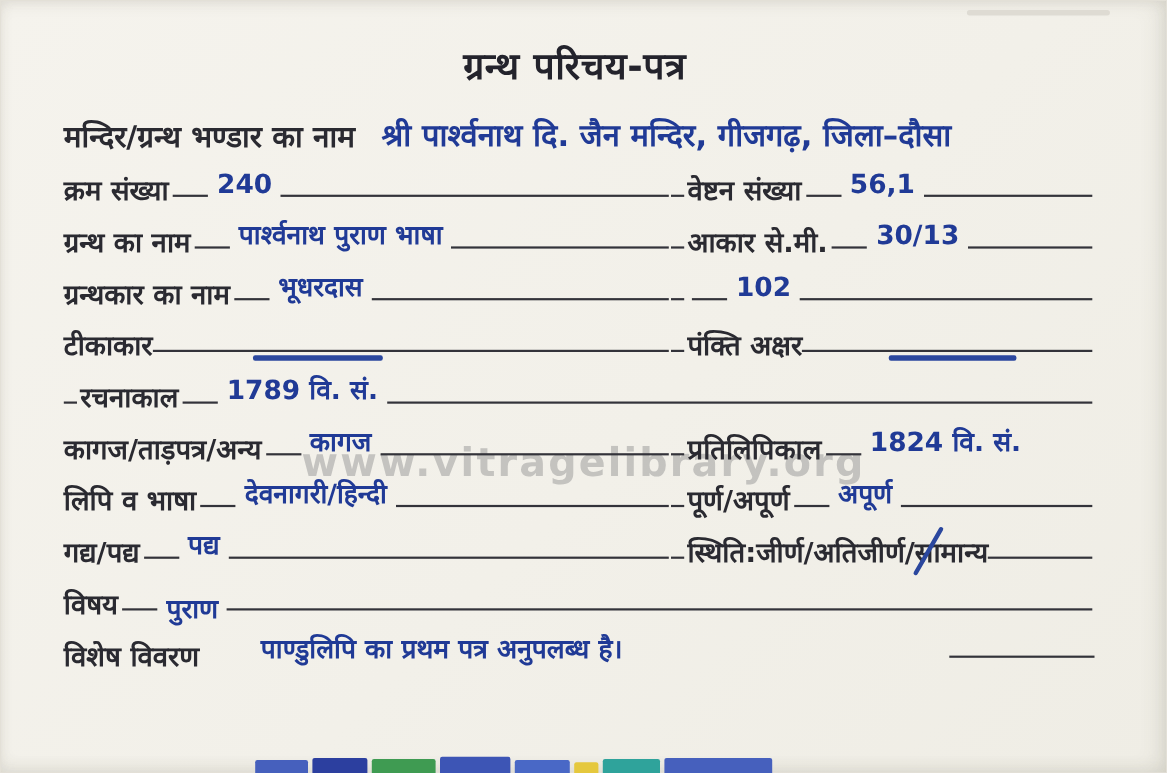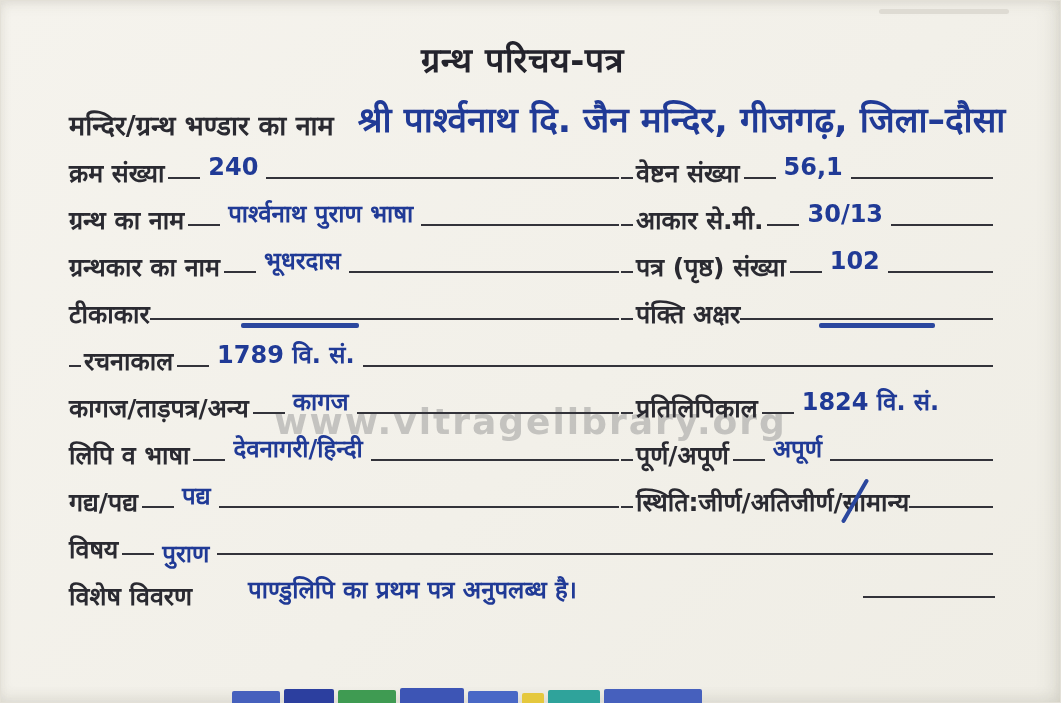--- a/index.html
+++ b/index.html
@@ -11,29 +11,29 @@
     font-family:"DejaVu Sans","Liberation Sans",sans-serif;color:#2a2a31;
   }
   .title{position:absolute;top:36px;left:0;right:16px;text-align:center;
     font-size:34px;font-weight:700;letter-spacing:.5px;color:#23232c;}
   .streak{position:absolute;top:9px;right:52px;width:130px;height:5px;
     background:#dedbd3;border-radius:3px;}
   .watermark{position:absolute;top:401px;left:0;right:0;text-align:center;
     font-size:36px;font-weight:600;letter-spacing:2px;color:rgba(150,150,150,.50);
     pointer-events:none;}
   .form{position:absolute;left:58px;right:66px;top:94px;}
-  .frow{display:flex;align-items:flex-end;height:47px;margin-left:11px;}
+  .frow{display:flex;align-items:flex-end;height:47px;}
   .frow.header-row{height:48px;}
   .cell-l{flex:0 0 552px;display:flex;align-items:flex-end;min-width:0;position:relative;}
   .cell-r{flex:1 1 auto;display:flex;align-items:flex-end;min-width:0;position:relative;}
   .lbl{font-size:25px;font-weight:700;white-space:nowrap;line-height:1.2;color:#2a2a31;}
   .header-row .lbl{font-size:27px;font-weight:700;}
   .val{font-size:24px;font-weight:600;color:#203a96;white-space:nowrap;
     line-height:1.15;margin:0 8px 7px 8px;}
-  .header-row .val{font-size:35px;margin-left:24px;margin-bottom:2px;}
+  .header-row .val{font-size:28px;margin-left:24px;margin-bottom:2px;}
   .seg{height:2px;background:#33333a;margin-bottom:10px;flex:none;}
   .seg.pre{width:32px;margin-left:4px;}
   .seg.tiny{width:12px;margin-right:3px;}
   .seg.tail{flex:1 1 auto;min-width:10px;margin-right:2px;}
   .no-tail .seg.tail{background:transparent;}
   .val.below{margin-bottom:-4px;}
   .bdash{position:absolute;height:5px;background:#2b479e;border-radius:2px;bottom:2px;}
   .bdash.l{left:172px;width:118px;}
   .bdash.r{left:198px;width:116px;}
   .slash-wrap{position:relative;}
@@ -104,21 +104,20 @@
 
     <div class="frow">
       <div class="cell-l">
         <span class="lbl">ग्रन्थकार का नाम</span>
         <span class="seg pre"></span>
         <span class="val">भूधरदास</span>
         <span class="seg tail"></span>
       </div>
       <div class="cell-r">
         <span class="seg tiny"></span>
-        <span class="lbl">पत्र (पृष्ठ) संख्या</span>
         <span class="seg pre"></span>
         <span class="val">102</span>
         <span class="seg tail"></span>
       </div>
     </div>
 
     <div class="frow">
       <div class="cell-l">
         <span class="lbl">टीकाकार</span>
         <span class="seg tail"></span>

